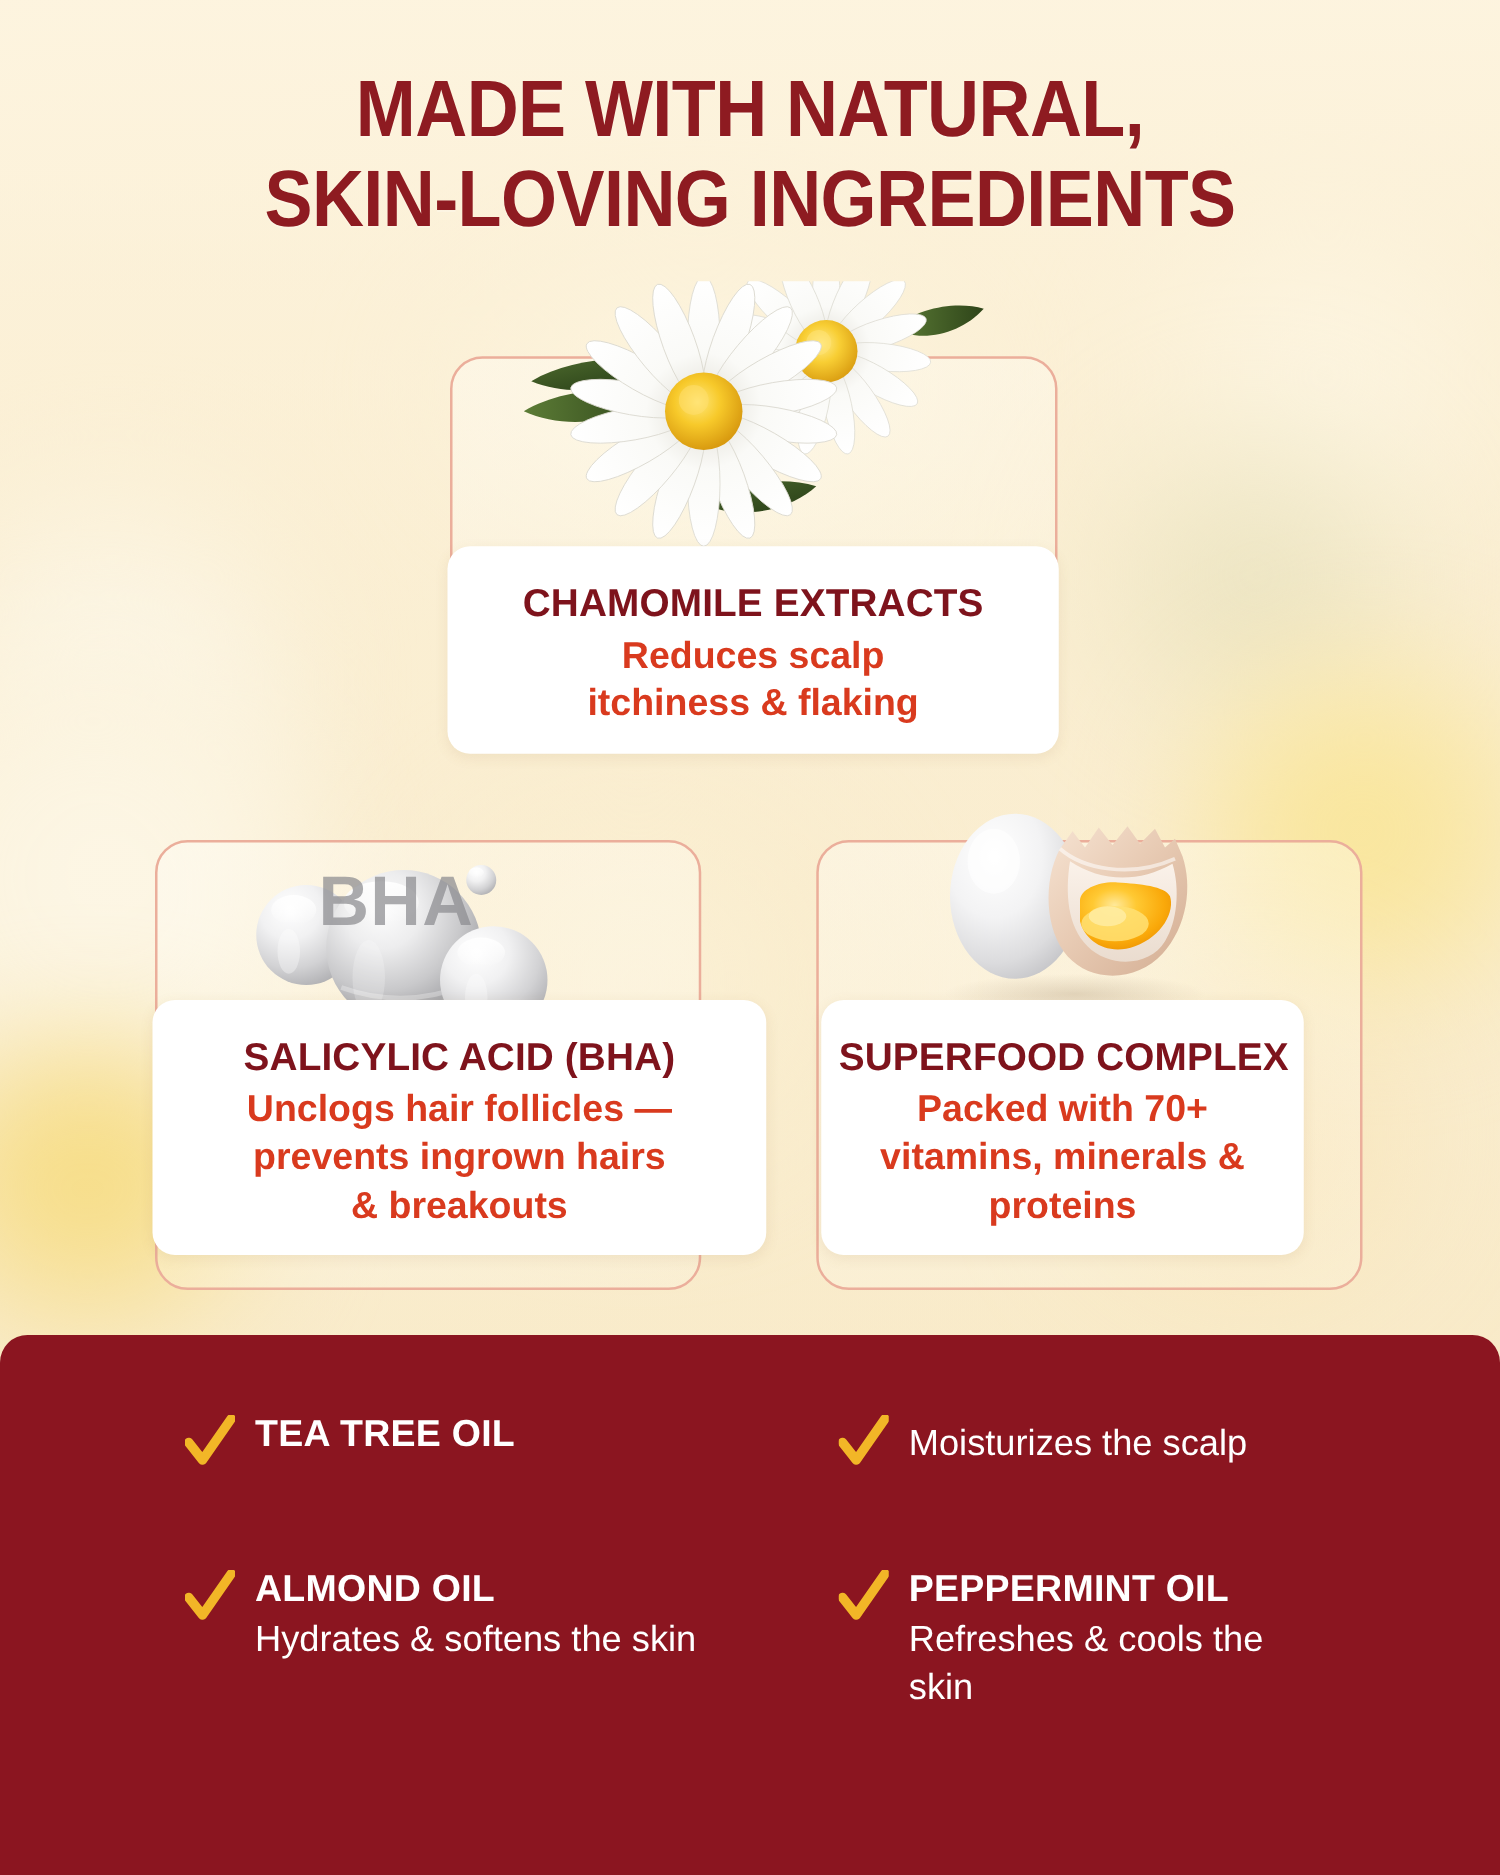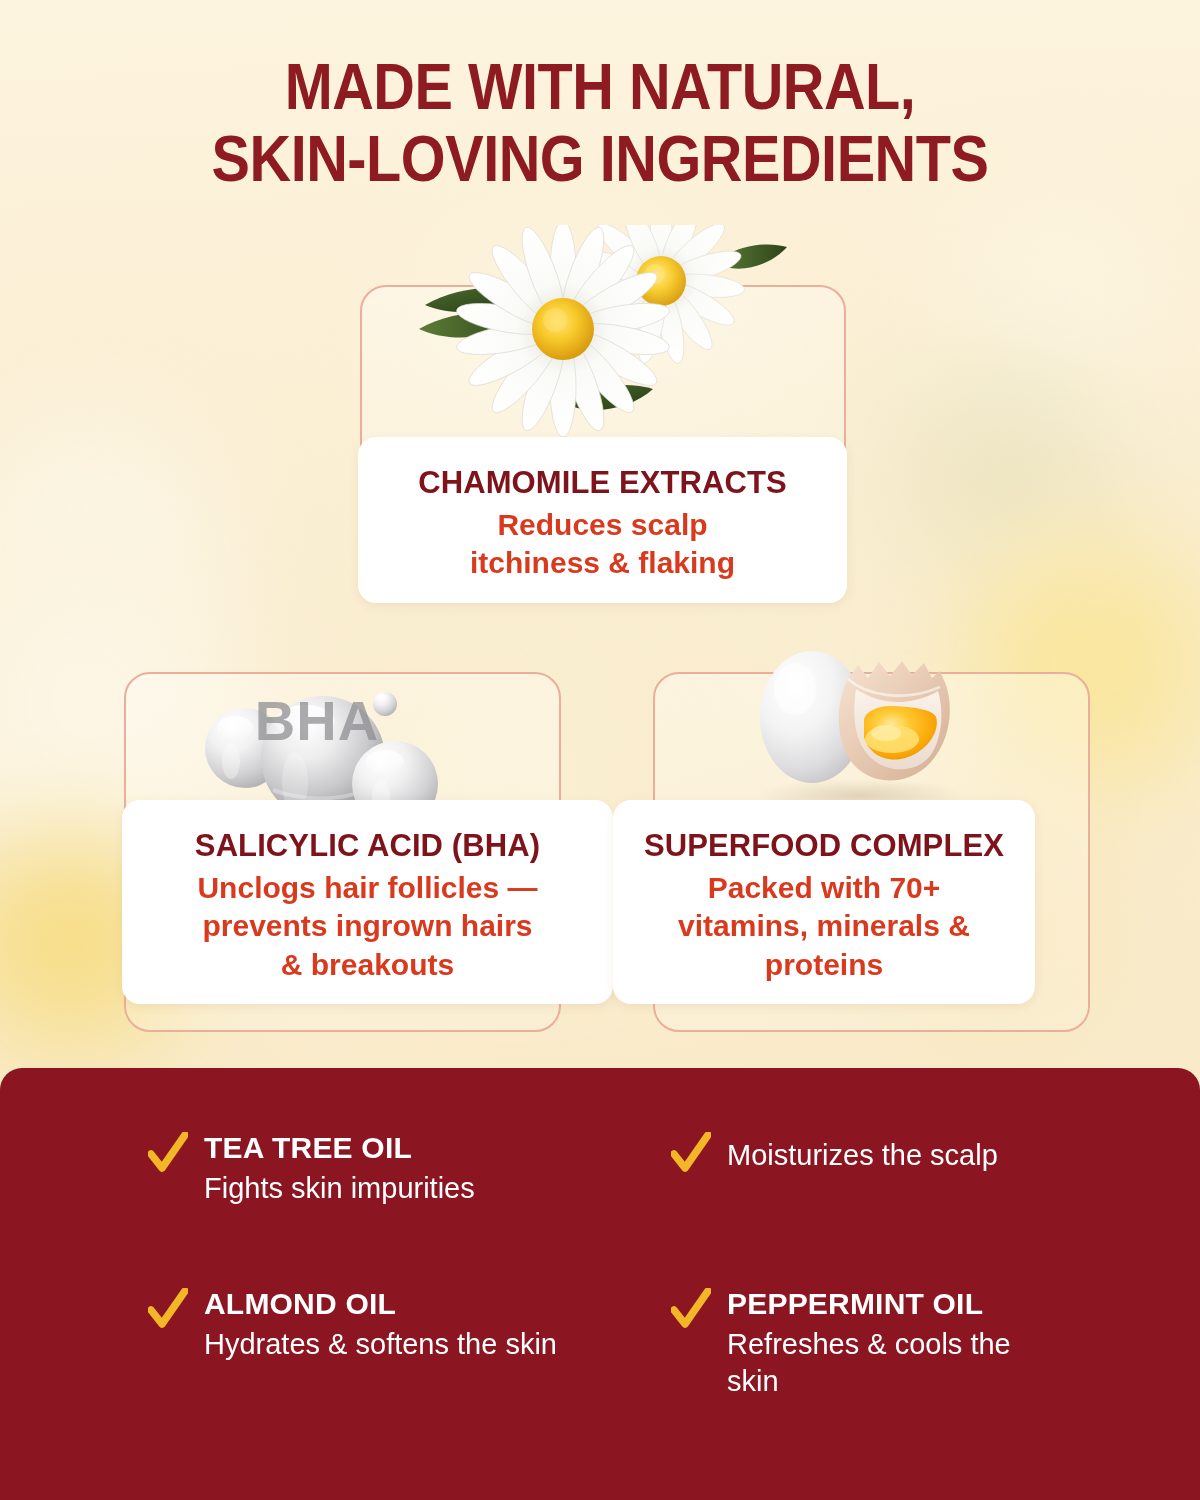--- a/index.html
+++ b/index.html
@@ -130,21 +130,21 @@
   #panel-chamomile       { left: 358px; top: 437px; width: 489px; }
   #art-chamomile         { left: 415px;  top: 225px; width: 380px; height: 225px; }
 
   
   #card-bha              { left: 124px; top: 672px; width: 437px; height: 360px; }
   #panel-bha             { left: 122px; top: 800px; width: 491px; }
   #art-bha               { left: 195px; top: 645px; width: 245px; height: 165px; margin-top: 41px; }
 
   
   #card-superfood        { left: 653px; top: 672px; width: 437px; height: 360px; }
-  #panel-superfood       { left: 613px; top: 800px; width: 422px; }
+  #panel-superfood       { left: 657px; top: 800px; width: 386px; }
   #art-superfood         { left: 740px; top: 645px; width: 260px; height: 170px; }
 
   
   .benefits {
     position: absolute;
     left: 0; top: 1068px; width: 1200px; height: 432px;
     background: #8B1520;
     border-radius: 22px 22px 0 0;
   }
   .benefits-grid {
@@ -421,21 +421,20 @@
   <div class="benefits-grid">
 
     <div class="benefit">
       <span class="check-icon">
         <svg viewBox="0 0 40 44" width="40" height="44" xmlns="http://www.w3.org/2000/svg">
           <path d="M3 22 L14 36 L37 3" stroke="#F2B627" stroke-width="7.5" stroke-linecap="round" stroke-linejoin="round" fill="none"></path>
         </svg>
       </span>
       <span class="benefit-text">
         <span class="benefit-name">TEA TREE OIL</span>
-        <span class="benefit-desc" style="display:block">Fights skin impurities</span>
       </span>
     </div>
 
     <div class="benefit">
       <span class="check-icon">
         <svg viewBox="0 0 40 44" width="40" height="44" xmlns="http://www.w3.org/2000/svg">
           <path d="M3 22 L14 36 L37 3" stroke="#F2B627" stroke-width="7.5" stroke-linecap="round" stroke-linejoin="round" fill="none"></path>
         </svg>
       </span>
       <span class="benefit-text">

